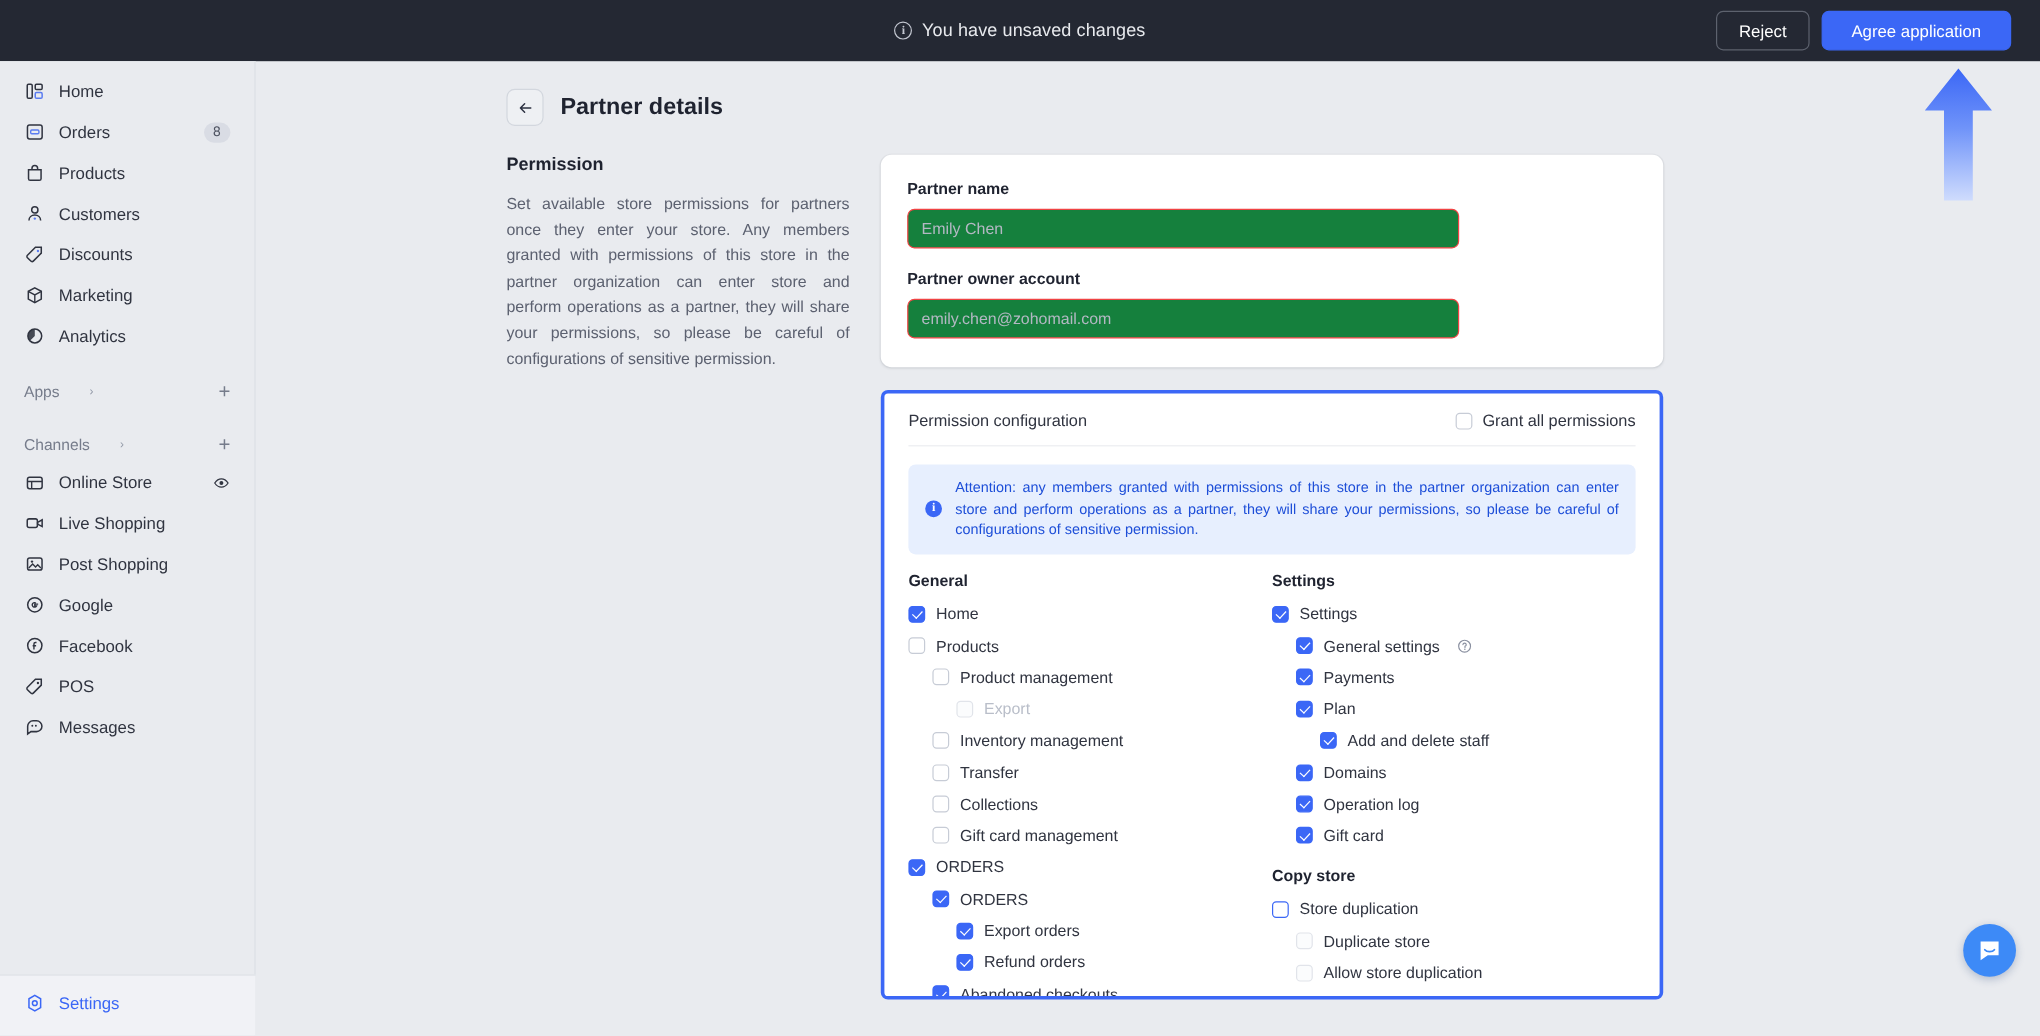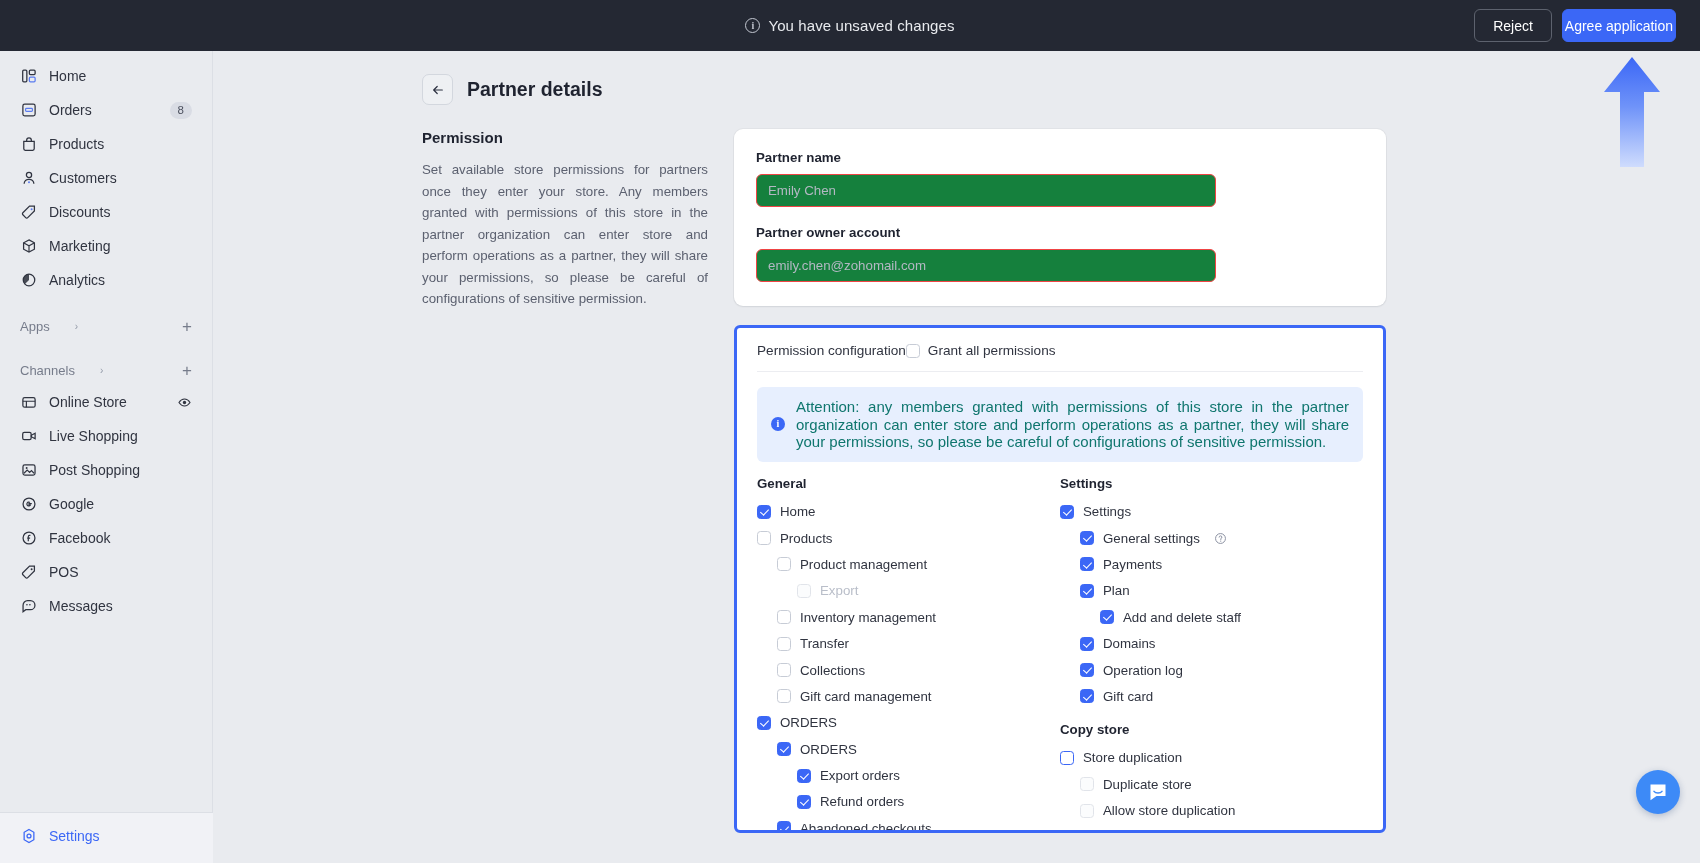--- a/index.html
+++ b/index.html
@@ -34,21 +34,21 @@
     position: absolute; right: 24px; top: 9px;
     display: flex; align-items: flex-end; gap: 10px;
   }
   .btn-reject {
     height: 33px; padding: 0 18px; border-radius: 6px;
     background: transparent; border: 1px solid #5d626e; color: #ffffff;
     font-size: 14px; font-family: "Liberation Sans", sans-serif;
     cursor: pointer; display: flex; align-items: center;
   }
   .btn-agree {
-    height: 33px; padding: 0 2px; border-radius: 6px;
+    height: 33px; padding: 0 24px; border-radius: 6px;
     background: #3b67f6; border: 1px solid #3b67f6; color: #ffffff;
     font-size: 14px; font-family: "Liberation Sans", sans-serif;
     cursor: pointer; display: flex; align-items: center;
   }
 
   
   .sidebar {
     position: absolute; left: 0; top: 51px; width: 213px; height: 812px;
     background: #e9ebef; border-right: 1px solid #dcdfe5;
   }
@@ -127,38 +127,38 @@
 
   
   .perm-card-wrap {
     margin-top: 19px;
     border: 3px solid #3b67f6; border-radius: 6px;
     background: #ffffff;
     height: 508px; overflow: hidden;
   }
   .perm-card { padding: 15px 20px 0 20px; }
   .perm-head {
-    display: flex; align-items: center; justify-content: flex-start;
+    display: flex; align-items: center; justify-content: space-between;
     padding-bottom: 13px; border-bottom: 1px solid #ecedf1;
   }
   .perm-head-title { font-size: 13.6px; color: #303440; }
   .grant-all { display: flex; align-items: center; gap: 8px; cursor: pointer; font-size: 13.6px; color: #303440; }
 
   .attention {
     margin-top: 15px; background: #e7effe; border-radius: 6px;
     padding: 11px 14px; display: flex; gap: 11px; align-items: center;
   }
   .attn-ic {
     width: 14px; height: 14px; flex: 0 0 14px; border-radius: 50%;
     background: #3b67f6; color: #fff; font-size: 10px; font-weight: bold;
     display: flex; align-items: center; justify-content: center;
     font-family: "Liberation Serif", serif; line-height: 1;
   }
   .attn-txt {
-    font-size: 15px; line-height: 17.5px; color: #0f766e;
+    font-size: 12px; line-height: 17.5px; color: #1d4ed8;
     text-align: justify; text-align-last: left;
   }
 
   .cols { display: flex; margin-top: 14px; }
   .col { width: 50%; }
   .col-title { font-size: 13.3px; font-weight: bold; color: #1f2330; margin-bottom: 8px; }
   .col-title.spaced { margin-top: 12px; }
 
   .cb-row {
     display: flex; align-items: center; gap: 9px;

